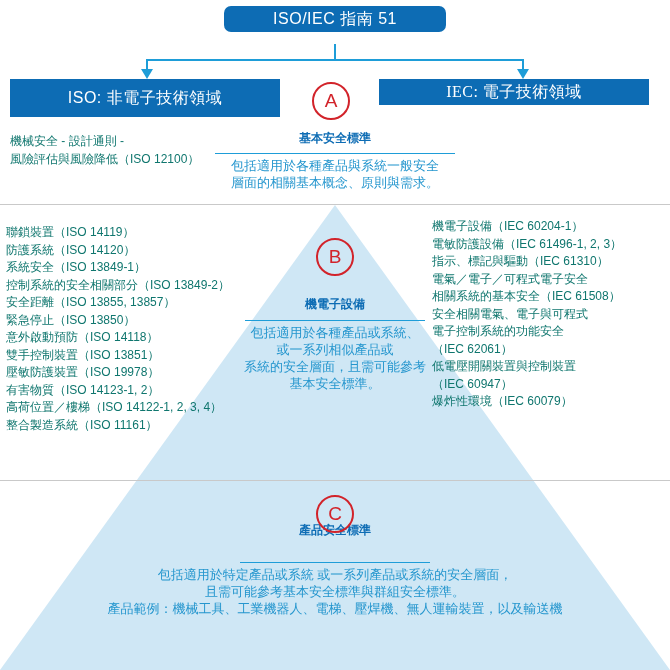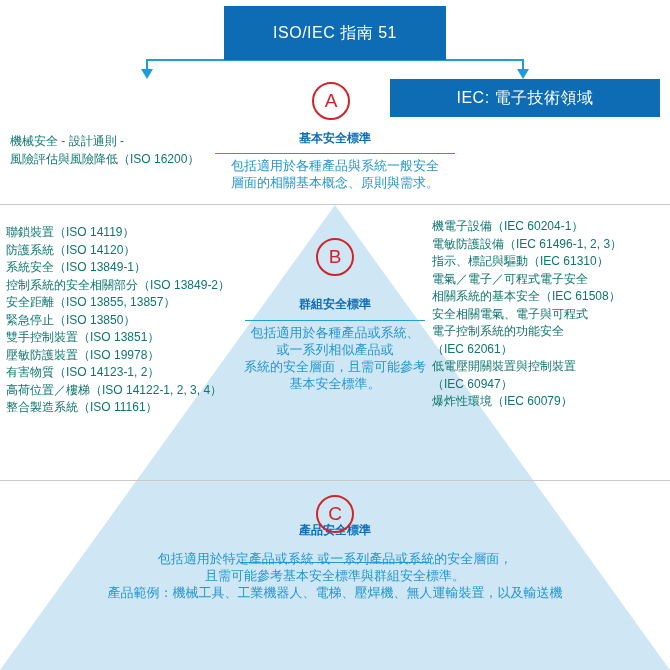--- a/index.html
+++ b/index.html
@@ -39,33 +39,35 @@
     align-items: center;
     justify-content: center;
     font-size: 16px;
     letter-spacing: 0.5px;
     z-index: 3;
   }
   #box-top {
     left: 224px;
     top: 6px;
     width: 222px;
-    height: 54px;
+    height: 26px;
+    border-radius: 7px;
   }
   #box-iso {
     left: 10px;
     top: 79px;
     width: 270px;
     height: 38px;
   }
   #box-iec {
-    left: 390px;
+    left: 379px;
     top: 79px;
     width: 270px;
-    height: 38px;
+    height: 26px;
+    font-family: Liberation Serif, serif;
   }
 
   
   .connectors {
     position: absolute;
     left: 0;
     top: 0;
     width: 670px;
     height: 210px;
     z-index: 2;
@@ -117,21 +119,21 @@
   #title-a { left: 215px; top: 130px; width: 240px; }
   #rule-a  { left: 215px; top: 153px; width: 240px; }
   #body-a  { left: 200px; top: 157px; width: 270px; }
 
   #title-b { left: 235px; top: 296px; width: 200px; }
   #rule-b  { left: 245px; top: 320px; width: 180px; }
   #body-b  { left: 205px; top: 324px; width: 260px; }
 
   #title-c { left: 235px; top: 522px; width: 200px; }
   #rule-c  { left: 240px; top: 562px; width: 190px; }
-  #body-c  { left: 35px; top: 550px; width: 600px; }
+  #body-c  { left: 35px; top: 566px; width: 600px; }
 
   
   .std-list {
     position: absolute;
     font-size: 12px;
     line-height: 17.5px;
     color: #0f766e;
     z-index: 4;
     white-space: nowrap;
   }
@@ -166,55 +168,57 @@
   <svg class="connectors" viewBox="0 0 670 210">
     <g stroke="#1e9dd8" stroke-width="2" fill="none">
       <path d="M 335 44 L 335 60 L 147 60 L 147 72"></path>
       <path d="M 335 44 L 335 60 L 523 60 L 523 72"></path>
     </g>
     <polygon points="147,79 141,69 153,69" fill="#1e9dd8"></polygon>
     <polygon points="523,79 517,69 529,69" fill="#1e9dd8"></polygon>
   </svg>
 
   <div class="box" id="box-top">ISO/IEC 指南 51</div>
+  <div class="box" id="box-iso">ISO: 非電子技術領域</div>
   <div class="box" id="box-iec">IEC: 電子技術領域</div>
 
   <div class="circle-letter" id="circle-a">A</div>
   <div class="circle-letter" id="circle-b">B</div>
   <div class="circle-letter" id="circle-c">C</div>
 
   <div class="sec-title" id="title-a">基本安全標準</div>
   <div class="sec-rule" id="rule-a"></div>
   <div class="sec-body" id="body-a" style="white-space:pre-line;">包括適用於各種產品與系統一般安全
 層面的相關基本概念、原則與需求。</div>
 
-  <div class="sec-title" id="title-b">群組安全標準</div>
+  <div class="sec-title" id="title-b">機電子設備</div>
   <div class="sec-rule" id="rule-b"></div>
   <div class="sec-body" id="body-b" style="white-space:pre-line;">包括適用於各種產品或系統、
 或一系列相似產品或
 系統的安全層面，且需可能參考
 基本安全標準。</div>
 
   <div class="sec-title" id="title-c">產品安全標準</div>
   <div class="sec-rule" id="rule-c"></div>
   <div class="sec-body" id="body-c" style="white-space:pre-line;">包括適用於特定產品或系統 或一系列產品或系統的安全層面，
 且需可能參考基本安全標準與群組安全標準。
 產品範例：機械工具、工業機器人、電梯、壓焊機、無人運輸裝置，以及輸送機</div>
 
   <div class="std-list" id="list-left-a">
       <div>機械安全 - 設計通則 -</div>
-      <div>風險評估與風險降低（ISO 16200）</div>
+      <div>風險評估與風險降低（ISO 12100）</div>
     </div>
   <div class="std-list" id="list-left-b">
       <div>聯鎖裝置（ISO 14119）</div>
       <div>防護系統（ISO 14120）</div>
       <div>系統安全（ISO 13849-1）</div>
       <div>控制系統的安全相關部分（ISO 13849-2）</div>
       <div>安全距離（ISO 13855, 13857）</div>
       <div>緊急停止（ISO 13850）</div>
+      <div>意外啟動預防（ISO 14118）</div>
       <div>雙手控制裝置（ISO 13851）</div>
       <div>壓敏防護裝置（ISO 19978）</div>
       <div>有害物質（ISO 14123-1, 2）</div>
       <div>高荷位置／樓梯（ISO 14122-1, 2, 3, 4）</div>
       <div>整合製造系統（ISO 11161）</div>
     </div>
   <div class="std-list" id="list-right-b">
       <div>機電子設備（IEC 60204-1）</div>
       <div>電敏防護設備（IEC 61496-1, 2, 3）</div>
       <div>指示、標記與驅動（IEC 61310）</div>

